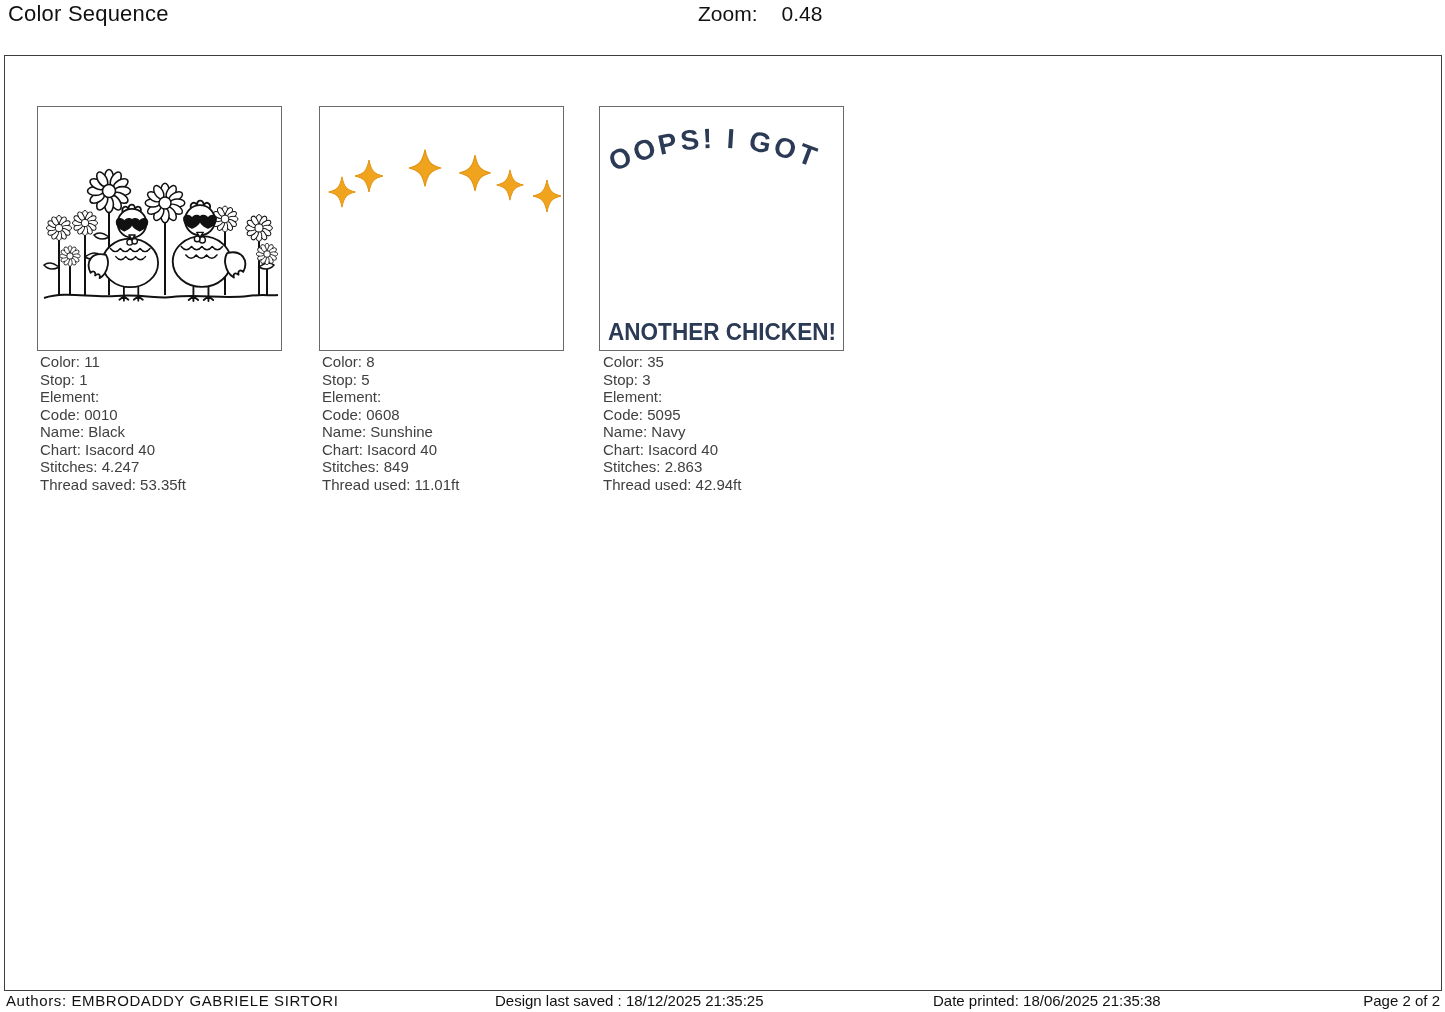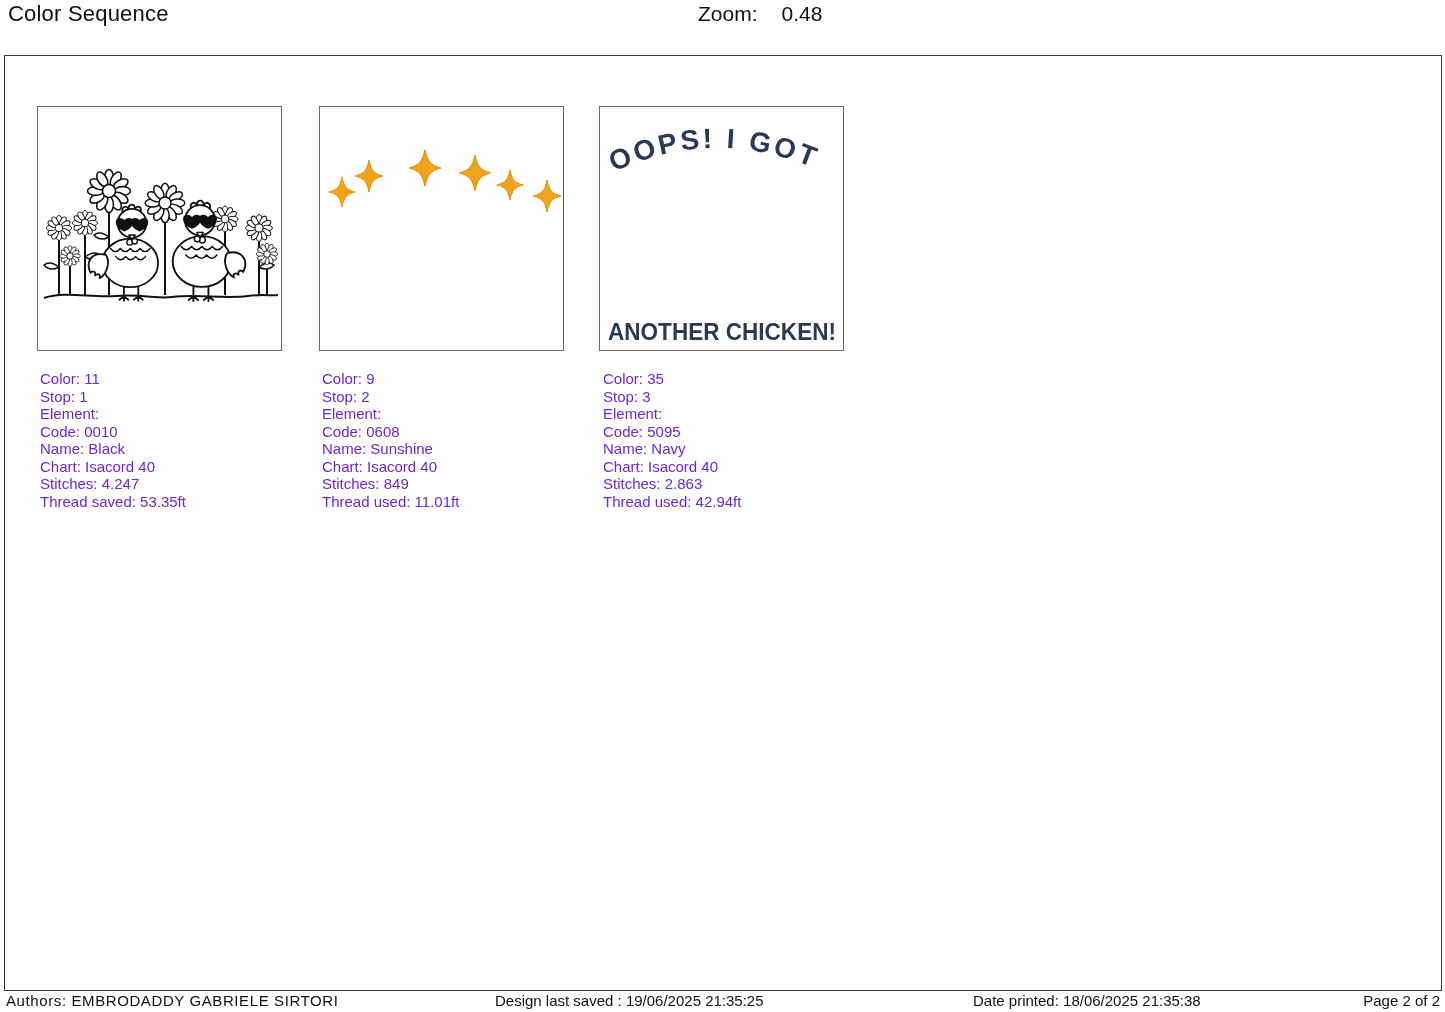--- a/index.html
+++ b/index.html
@@ -21,34 +21,34 @@
   .thumb{
     position:absolute;top:106px;width:243px;height:243px;
     border:1px solid #6a6a6a;background:#fff;
   }
   .thumb svg{display:block;width:243px;height:243px;}
   #thumb1{left:37px;}
   #thumb2{left:319px;}
   #thumb3{left:599px;}
   .info{
     position:absolute;top:353px;width:260px;
-    font-size:15px;line-height:17.5px;color:#6d28d9;margin-top:17px;
+    font-size:15px;line-height:17.5px;color:#404040;
   }
   #info1{left:40px;}
   #info2{left:322px;}
   #info3{left:603px;}
   .iline{white-space:pre;}
   .footer{
     position:absolute;left:0;top:992px;width:1445px;height:20px;
     font-size:15px;color:#111;
   }
   .footer span{position:absolute;top:0;white-space:pre;}
   .f-authors{left:6px;letter-spacing:0.6px;}
   .f-saved{left:495px;}
-  .f-printed{left:933px;margin-left:40px;}
+  .f-printed{left:933px;}
   .f-page{right:5px;}
 </style>
 </head>
 <body>
 
 <div class="header-title">Color Sequence</div>
 <div class="zoom-wrap">
   <span>Zoom:</span><span class="zv">0.48</span>
 </div>
 
@@ -160,38 +160,38 @@
   <div class="iline">Color: 11</div>
   <div class="iline">Stop: 1</div>
   <div class="iline">Element:</div>
   <div class="iline">Code: 0010</div>
   <div class="iline">Name: Black</div>
   <div class="iline">Chart: Isacord 40</div>
   <div class="iline">Stitches: 4.247</div>
   <div class="iline">Thread saved: 53.35ft</div>
 </div>
 <div class="info" id="info2">
-  <div class="iline">Color: 9</div>
-  <div class="iline">Stop: 2</div>
+  <div class="iline">Color: 8</div>
+  <div class="iline">Stop: 5</div>
   <div class="iline">Element:</div>
   <div class="iline">Code: 0608</div>
   <div class="iline">Name: Sunshine</div>
   <div class="iline">Chart: Isacord 40</div>
   <div class="iline">Stitches: 849</div>
   <div class="iline">Thread used: 11.01ft</div>
 </div>
 <div class="info" id="info3">
   <div class="iline">Color: 35</div>
   <div class="iline">Stop: 3</div>
   <div class="iline">Element:</div>
   <div class="iline">Code: 5095</div>
   <div class="iline">Name: Navy</div>
   <div class="iline">Chart: Isacord 40</div>
   <div class="iline">Stitches: 2.863</div>
   <div class="iline">Thread used: 42.94ft</div>
 </div>
 
 <div class="footer">
   <span class="f-authors">Authors: EMBRODADDY GABRIELE SIRTORI</span>
-  <span class="f-saved">Design last saved : 19/06/2025 21:35:25</span>
+  <span class="f-saved">Design last saved : 18/12/2025 21:35:25</span>
   <span class="f-printed">Date printed: 18/06/2025 21:35:38</span>
   <span class="f-page">Page 2 of 2</span>
 </div>
 
 </body></html>

